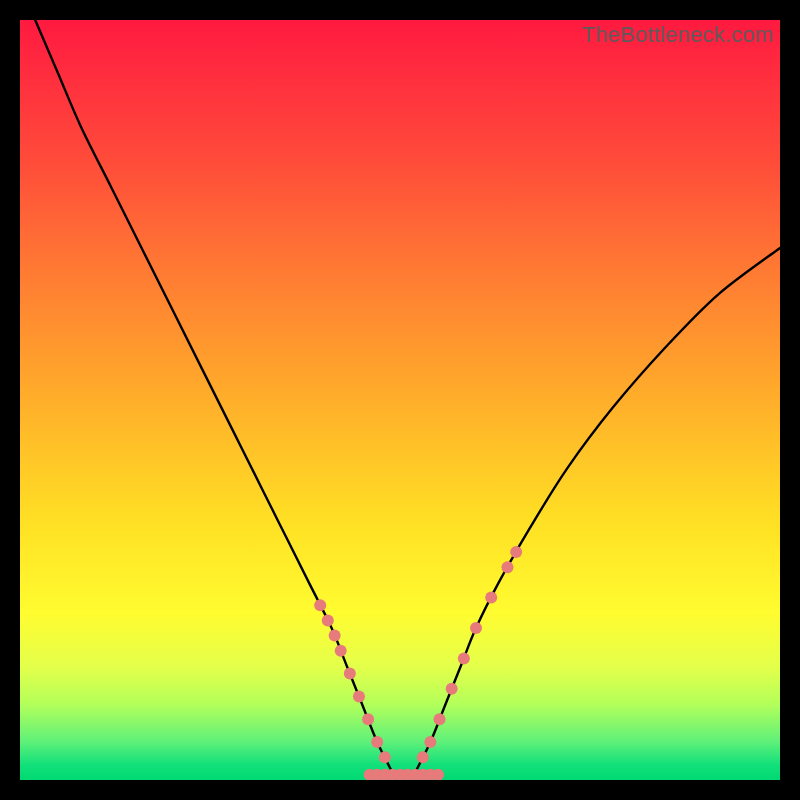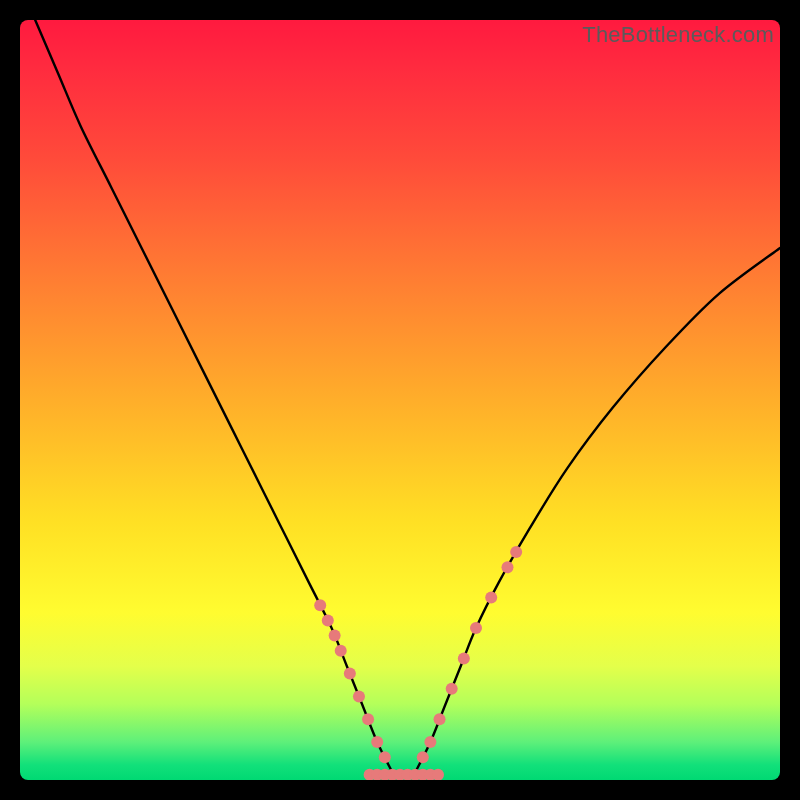--- a/index.html
+++ b/index.html
@@ -32,21 +32,20 @@
       #ff7a33 33%,
       #ffae2a 50%,
       #ffe024 66%,
       #fffc30 78%,
       #e4ff4a 85%,
       #b4ff5a 90%,
       #5ef07a 95%,
       #12e07a 98%,
       #00d973 100%
     );
-    border-radius: 8px;
   }
   .watermark {
     position: absolute;
     top: 2px;
     right: 6px;
     color: #5b5b5b;
     font-size: 22px;
     font-weight: 500;
     letter-spacing: 0.2px;
     user-select: none;

